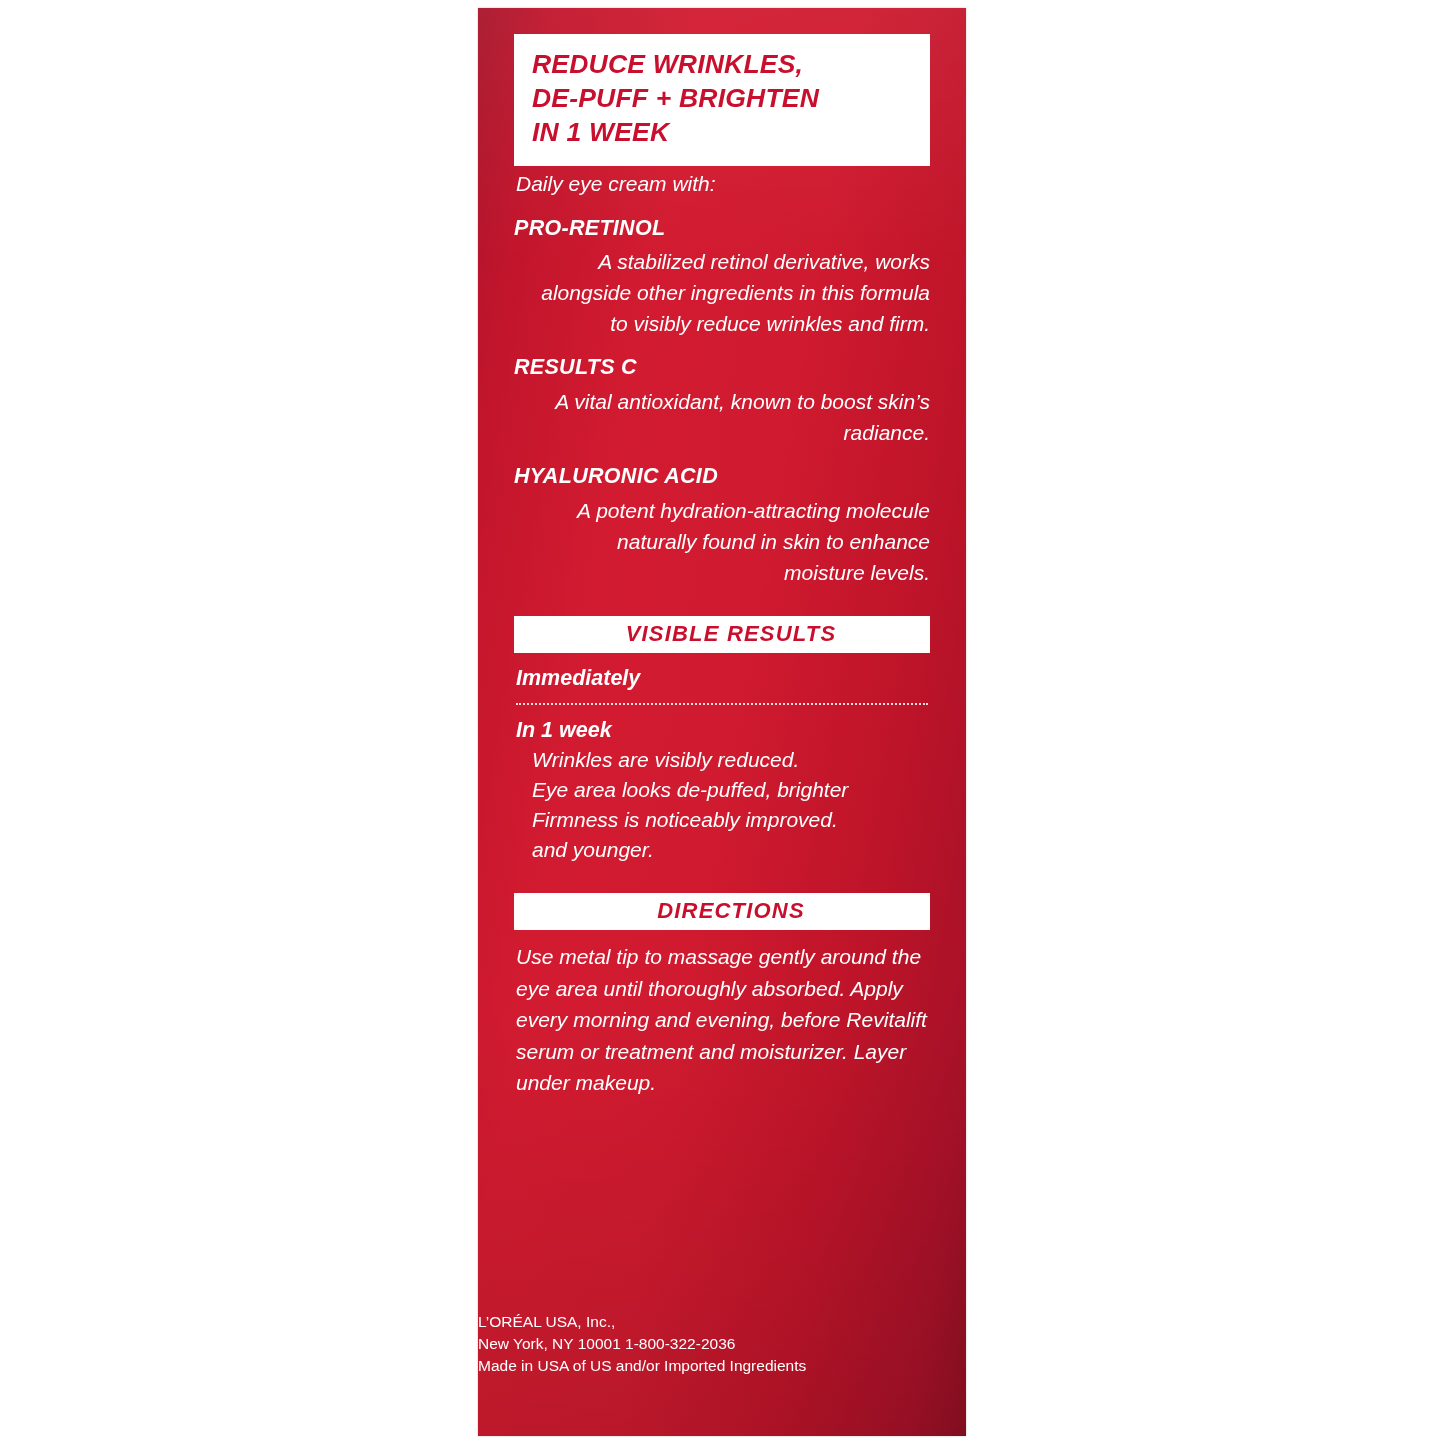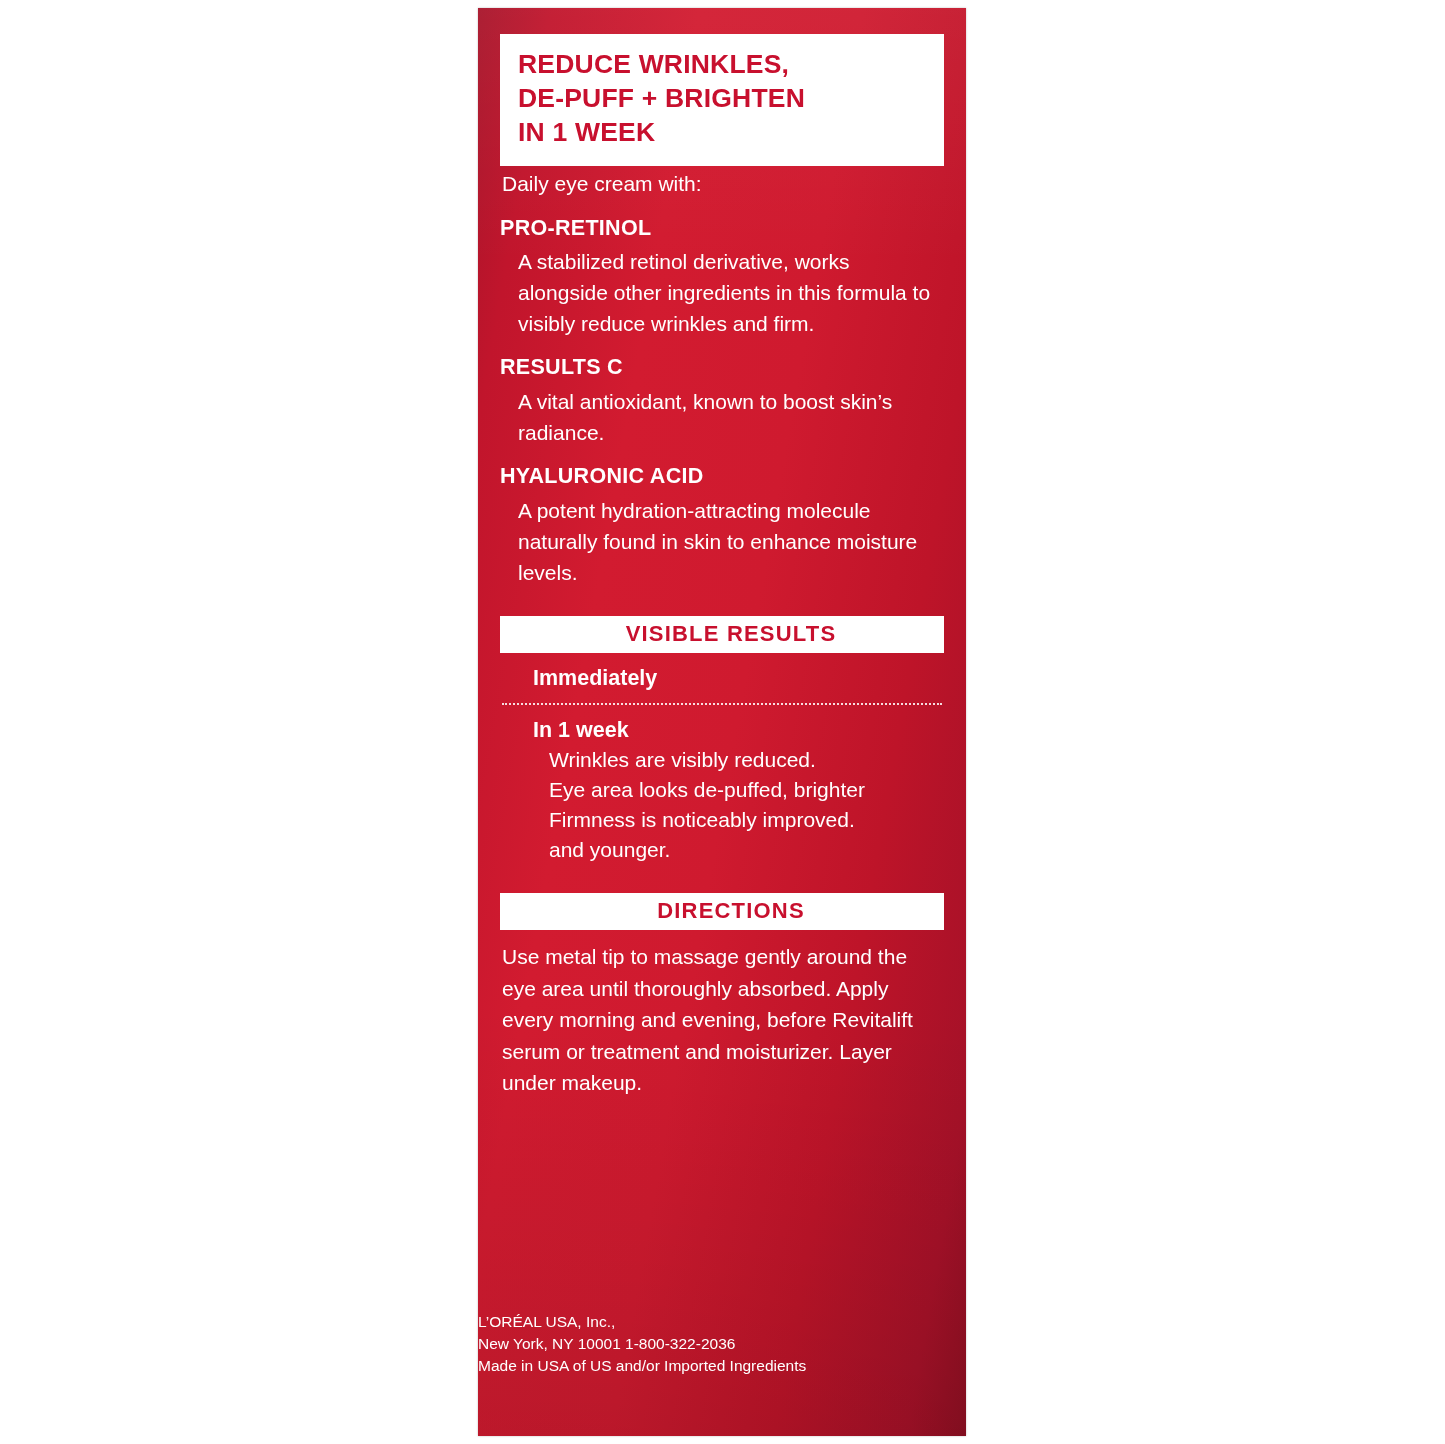--- a/index.html
+++ b/index.html
@@ -43,21 +43,22 @@
       rgba(255,255,255,0.05) 0%,
       rgba(255,255,255,0.00) 18%,
       rgba(0,0,0,0.00) 70%,
       rgba(0,0,0,0.10) 100%);
     pointer-events: none;
   }
 
   .content {
     position: relative;
     z-index: 2;
-    padding: 0 22px;
+    padding: 0 36px;
+    font-style: italic;
   }
 
   
   .headline-band {
     background: #ffffff;
     margin: 26px 0 0 0;
     padding: 14px 18px 16px 18px;
     box-sizing: border-box;
   }
   .headline-band .line {
@@ -82,39 +83,39 @@
   .ingredient-name {
     font-weight: bold;
     font-size: 21.5px;
     letter-spacing: 0.3px;
     margin-top: 13px;
   }
   .ingredient-desc {
     margin: 2px 0 0 18px;
     font-size: 21px;
     line-height: 1.48;
+    text-align: right;
   }
 
   
   .section-band {
     background: #ffffff;
     margin-top: 28px;
     padding: 5px 0 6px 18px;
     text-align: center;
   }
   .section-band .label {
     color: #c8102e;
     font-weight: bold;
     font-size: 22px;
     letter-spacing: 1.2px;
   }
 
   .result-block {
     margin-top: 13px;
-    margin-left: 31px;
   }
   .result-title {
     color: #ffffff;
     font-weight: bold;
     font-size: 21.5px;
     margin-left: 2px;
   }
   .result-lines {
     margin: 2px 0 0 18px;
   }

